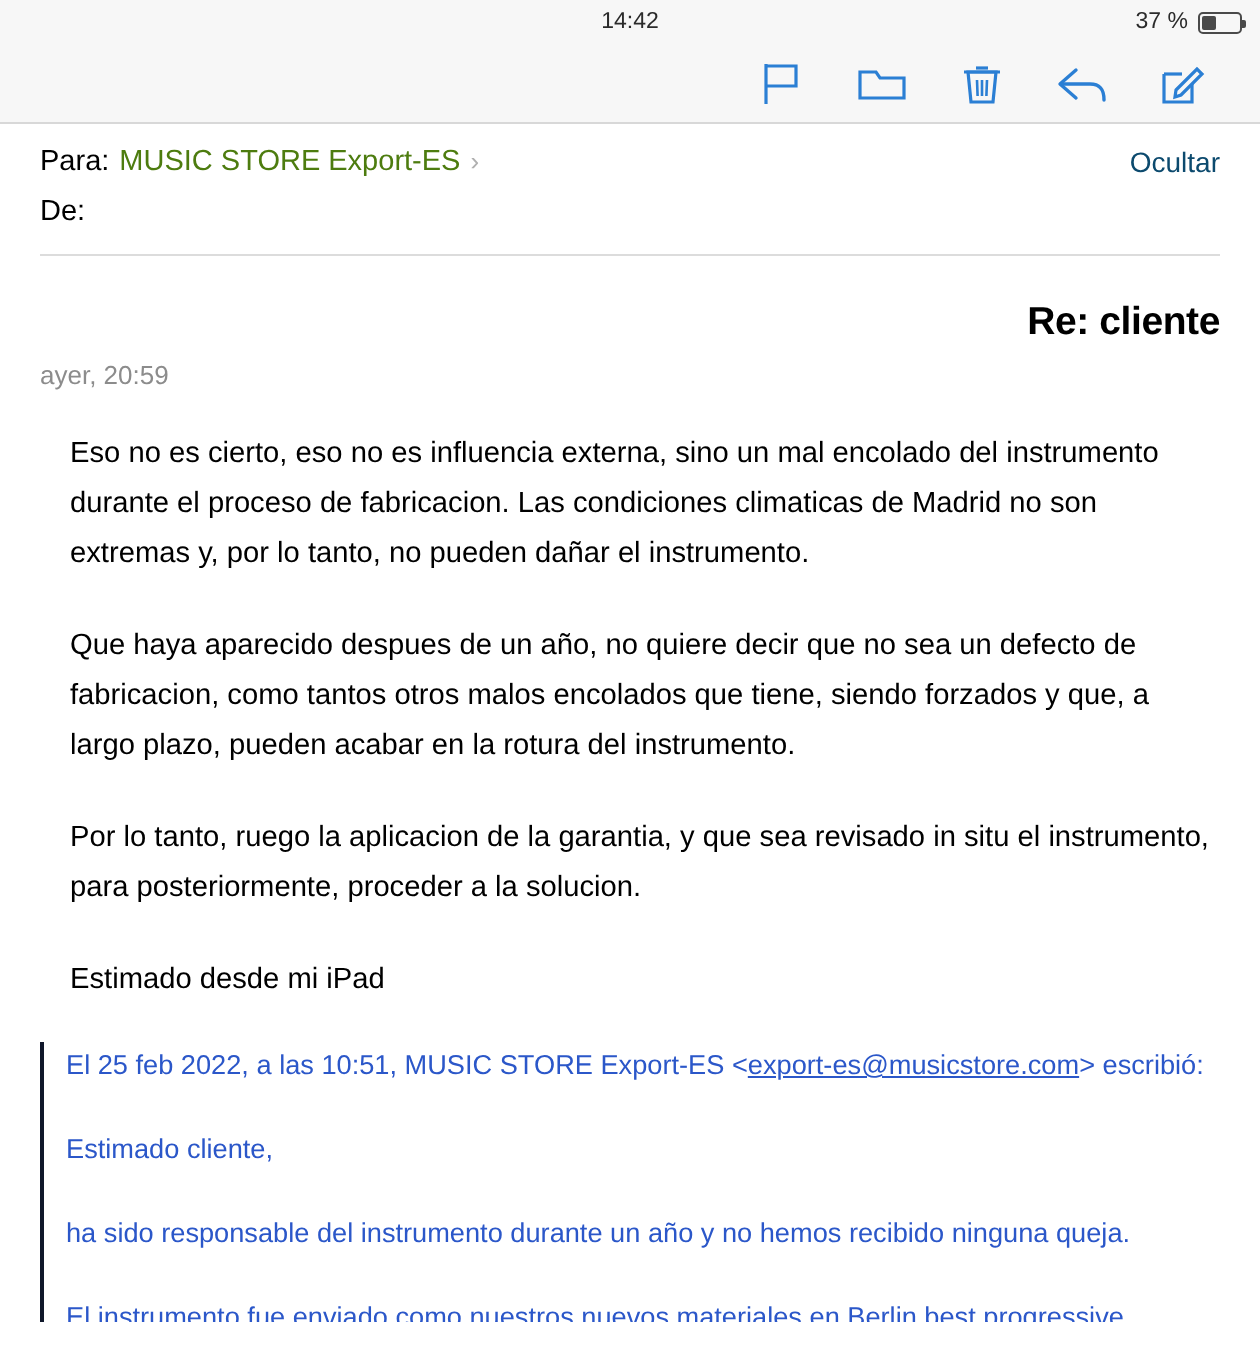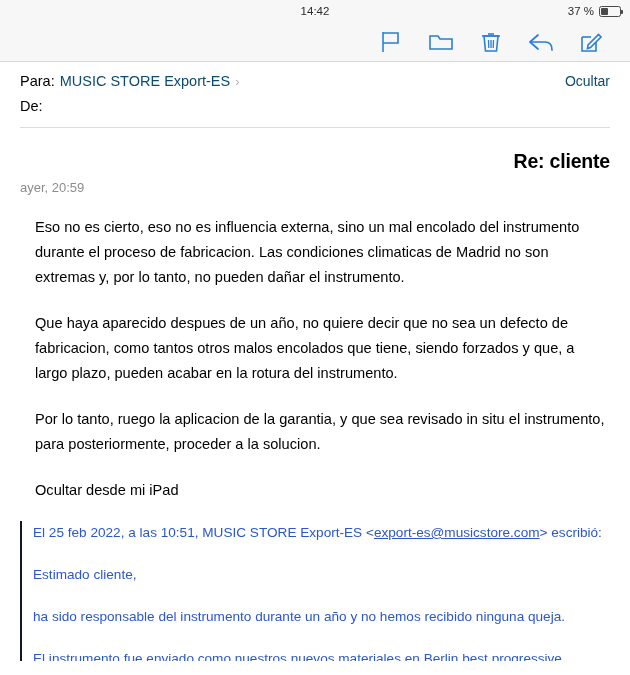--- a/index.html
+++ b/index.html
@@ -90,21 +90,21 @@
   }
   .field-row {
     display: flex;
     align-items: baseline;
     font-size: 14.5px;
     padding: 11px 0 0 0;
     position: relative;
   }
   .field-label { color: #000; }
   .field-value {
-    color: #0c4a6e;
+    color: #4d7c0f;
     margin-left: 5px;
   }
   .chev {
     color: #b0b0b0;
     font-size: 13px;
     margin-left: 5px;
   }
   .hide-link {
     position: absolute;
     right: 0;
@@ -251,21 +251,21 @@
 
 <div class="subject-block">
   <div class="subject">Re: cliente</div>
   <div class="date">ayer, 20:59</div>
 </div>
 
 <div class="body-block">
   <p>Eso no es cierto, eso no es influencia externa, sino un mal encolado del instrumento durante el proceso de fabricacion. Las condiciones climaticas de Madrid no son extremas y, por lo tanto, no pueden dañar el instrumento.</p>
   <p>Que haya aparecido despues de un año, no quiere decir que no sea un defecto de fabricacion, como tantos otros malos encolados que tiene, siendo forzados y que, a largo plazo, pueden acabar en la rotura del instrumento.</p>
   <p>Por lo tanto, ruego la aplicacion de la garantia, y que sea revisado in situ el instrumento, para posteriormente, proceder a la solucion.</p>
-  <p class="last">Ocultar desde mi iPad</p>
+  <p class="last">Estimado desde mi iPad</p>
 </div>
 
 <div class="quote-wrap">
   <p><span>El 25 feb 2022, a las 10:51, MUSIC STORE Export-ES &lt;</span><a href="#">export-es@musicstore.com</a><span>&gt; escribió:</span></p>
   <p>Estimado cliente,</p>
   <p>ha sido responsable del instrumento durante un año y no hemos recibido ninguna queja.</p>
   <p class="clipped">El instrumento fue enviado como nuestros nuevos materiales en Berlin best progressive</p>
 </div>
 
 </body></html>

